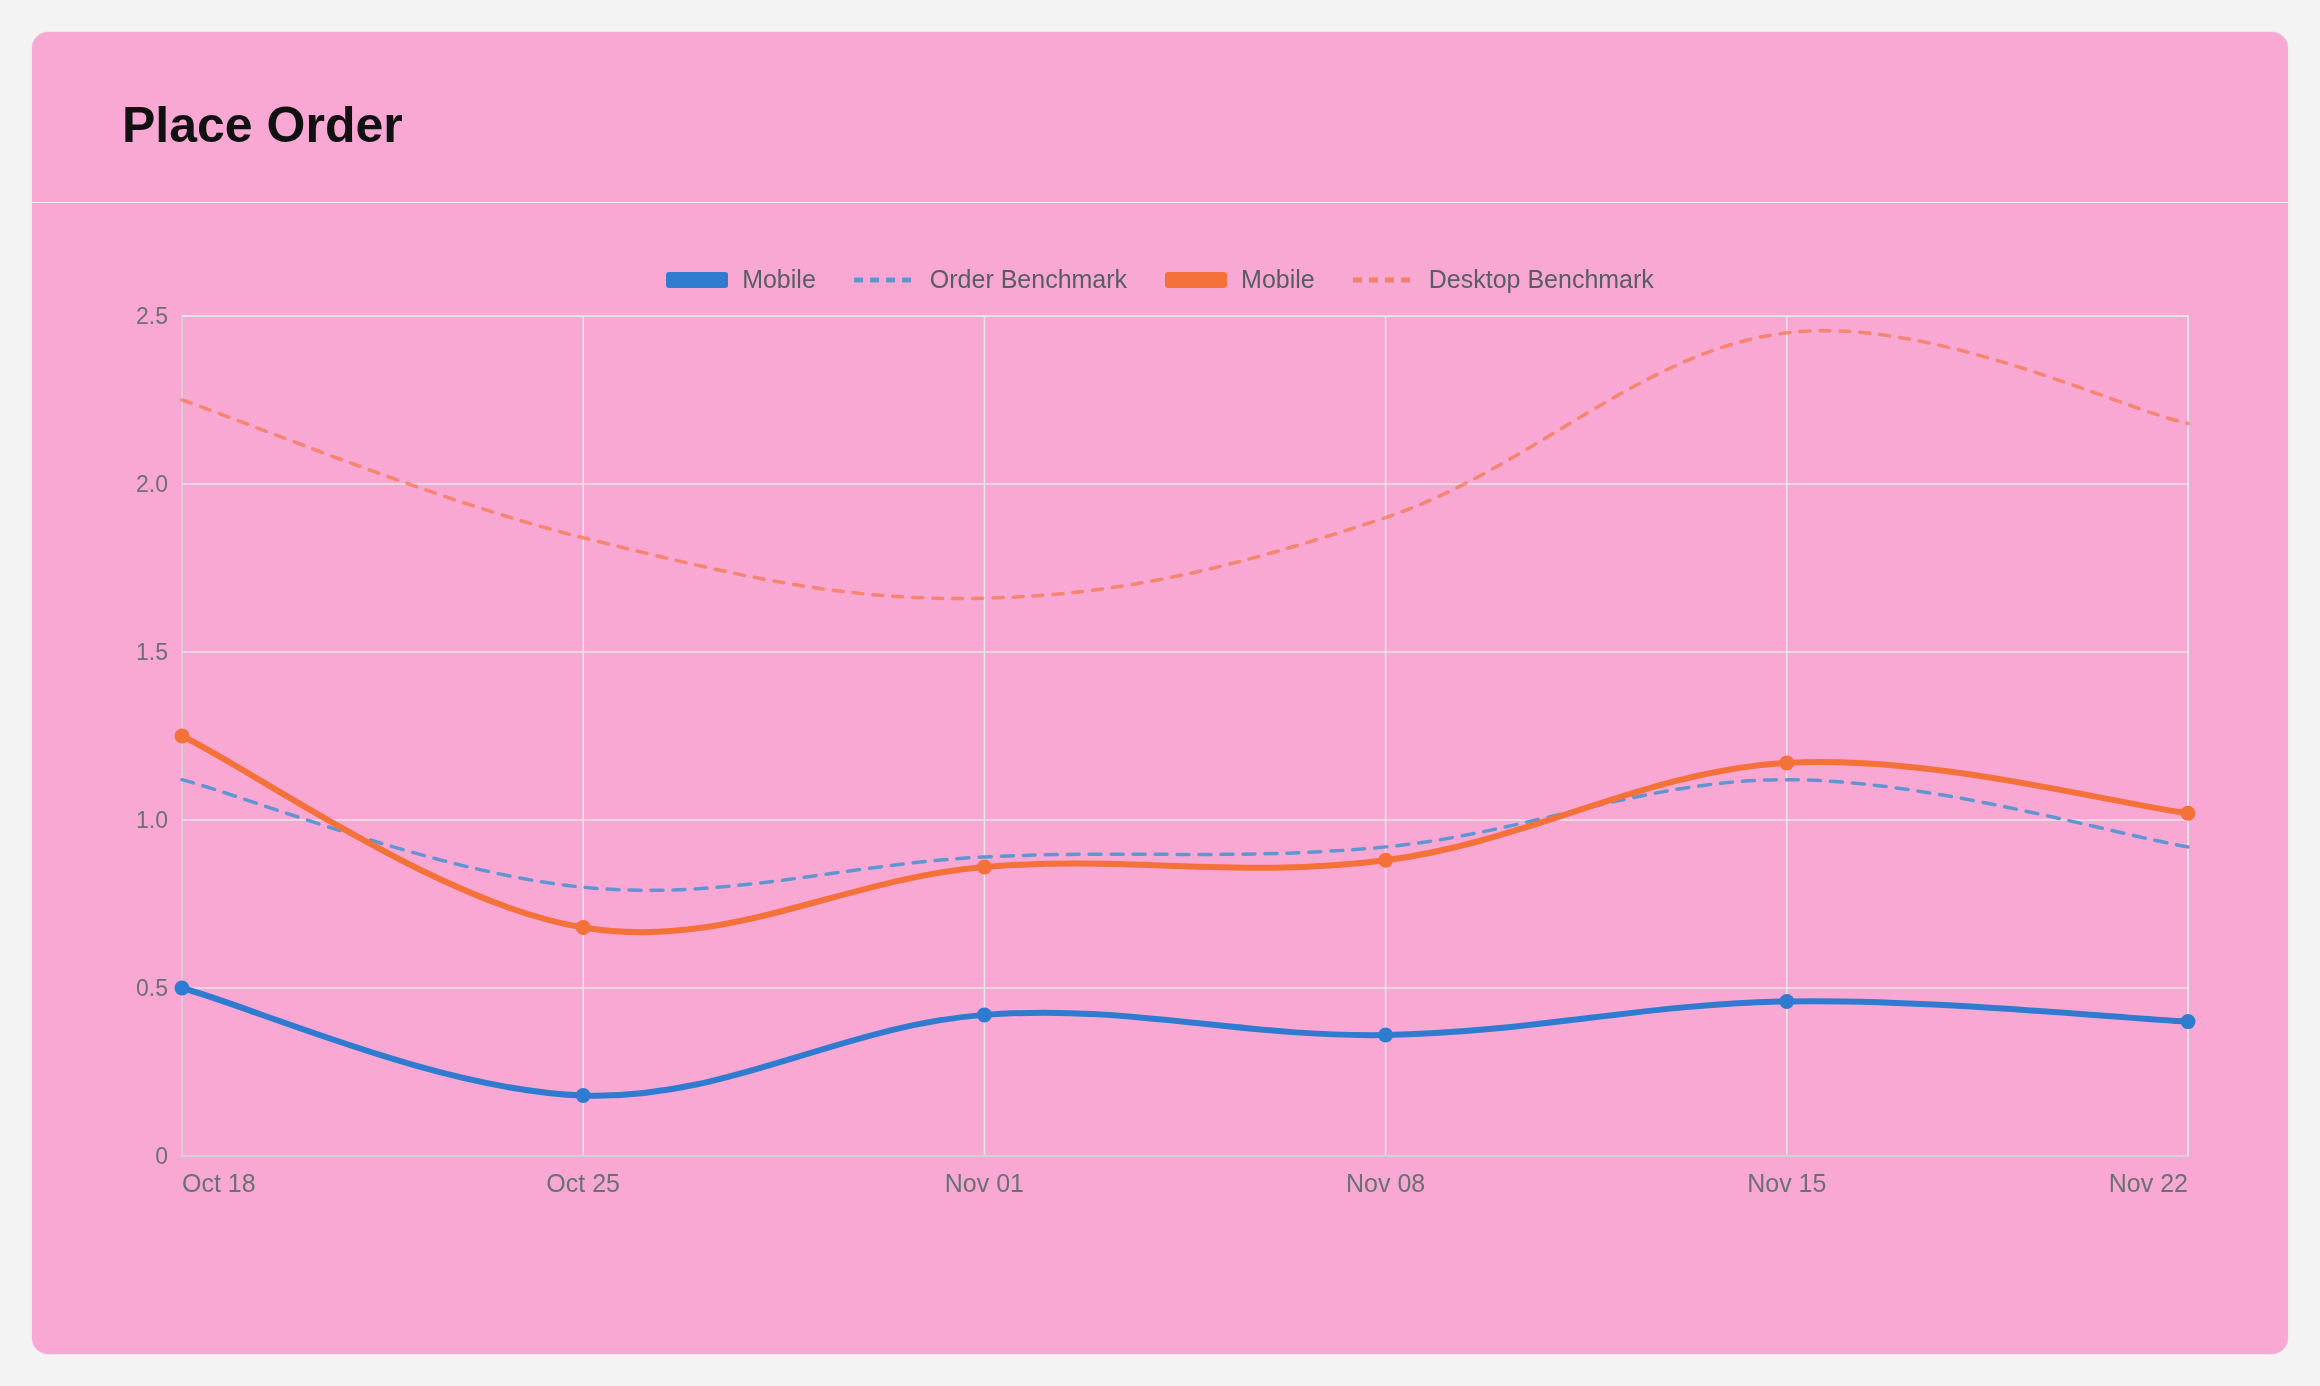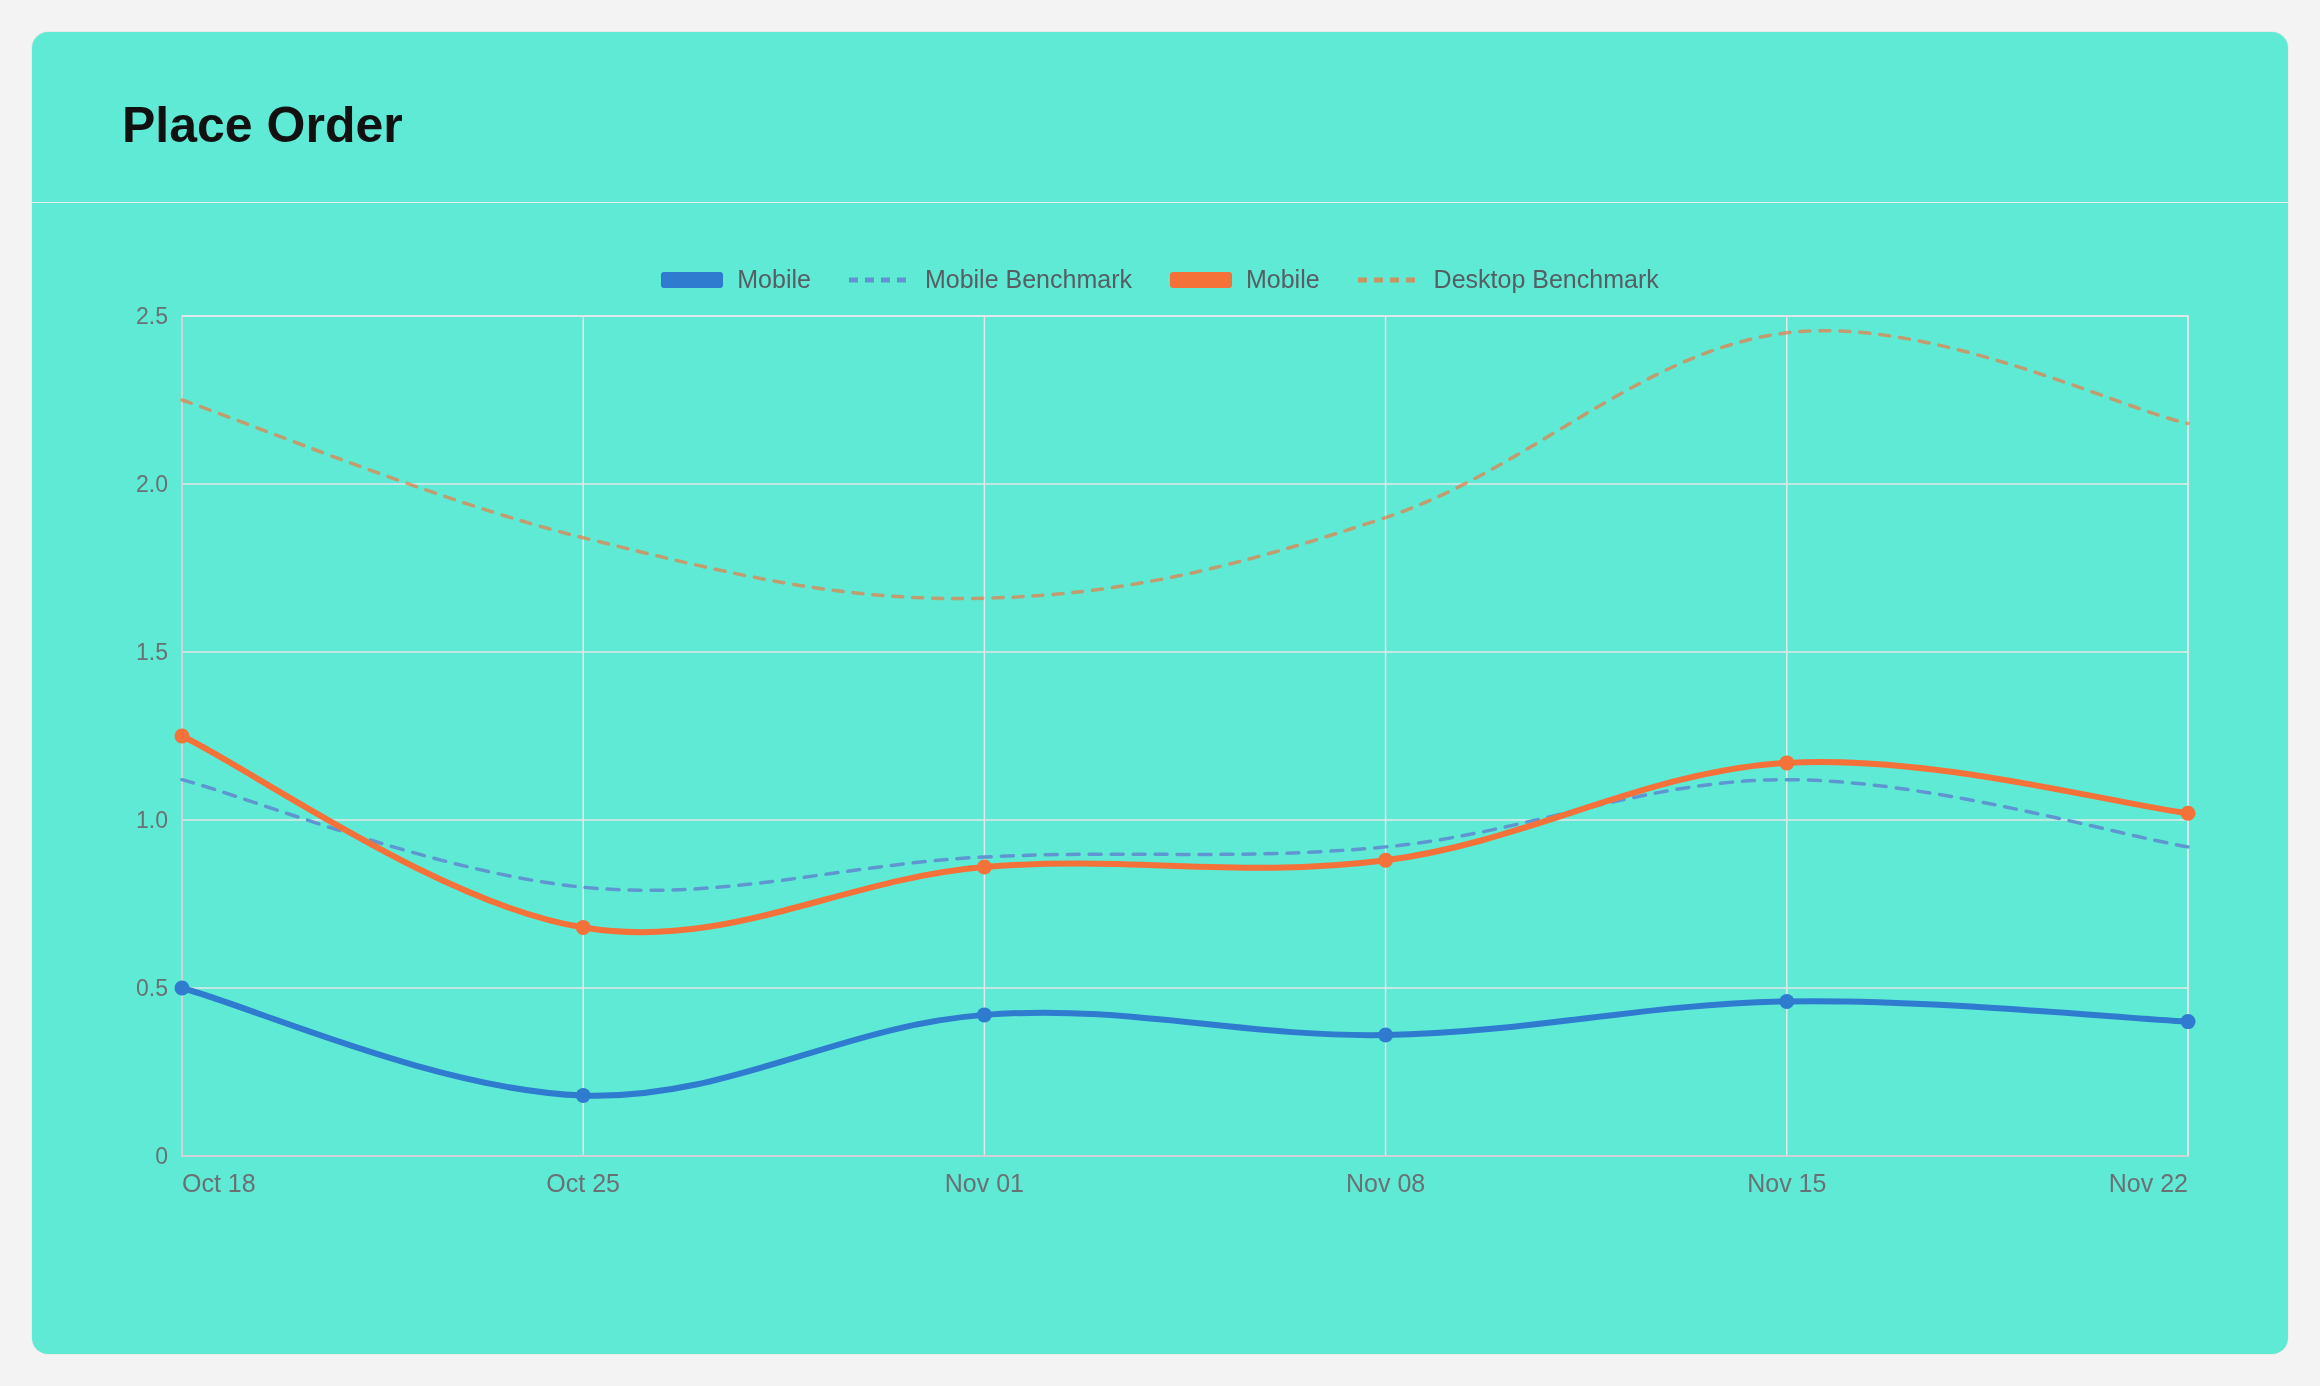--- a/index.html
+++ b/index.html
@@ -5,21 +5,21 @@
   * { box-sizing: border-box; }
   html, body {
     margin: 0; padding: 0;
     width: 2320px; height: 1386px;
     background: #f3f3f3;
     font-family: -apple-system, BlinkMacSystemFont, "Segoe UI", Helvetica, Arial, sans-serif;
   }
   .card {
     position: absolute;
     left: 32px; top: 32px; right: 32px; bottom: 32px;
-    background: #5eead4;
+    background: #f9a8d4;
     border-radius: 16px;
     box-shadow: 0 0 0 1px rgba(0,0,0,0.03);
     overflow: hidden;
   }
   .header {
     padding: 64px 90px 48px 90px;
   }
   .title {
     font-size: 50px;
     font-weight: 700;
@@ -105,21 +105,21 @@
 
     <div class="legend">
       <div class="legend-item">
         <span class="swatch-solid" id="sw-mobile" style="background: rgb(47, 123, 207);"></span>
         <span>Mobile</span>
       </div>
       <div class="legend-item">
         <svg class="swatch-dash" id="sw-mobile-bench" viewBox="0 0 62 16">
           <line x1="0" y1="8" x2="62" y2="8" stroke-width="5" stroke-dasharray="9 7" stroke="#5f96d1"></line>
         </svg>
-        <span>Mobile Benchmark</span>
+        <span>Order Benchmark</span>
       </div>
       <div class="legend-item">
         <span class="swatch-solid" id="sw-desktop" style="background: rgb(244, 113, 58);"></span>
         <span>Mobile</span>
       </div>
       <div class="legend-item">
         <svg class="swatch-dash" id="sw-desktop-bench" viewBox="0 0 62 16">
           <line x1="0" y1="8" x2="62" y2="8" stroke-width="5" stroke-dasharray="9 7" stroke="#f4713a" stroke-opacity="0.7"></line>
         </svg>
         <span>Desktop Benchmark</span>

